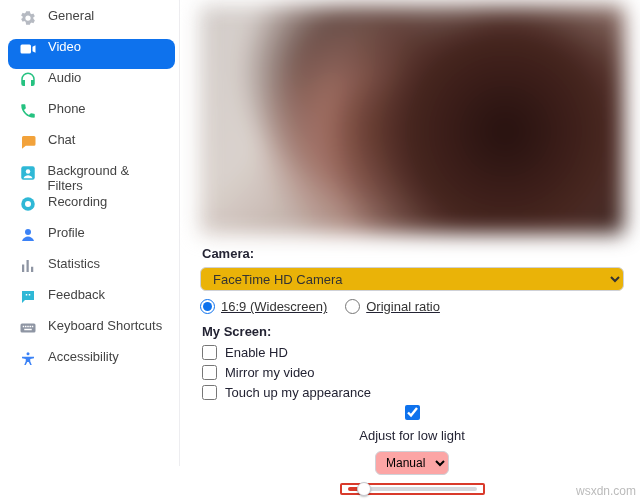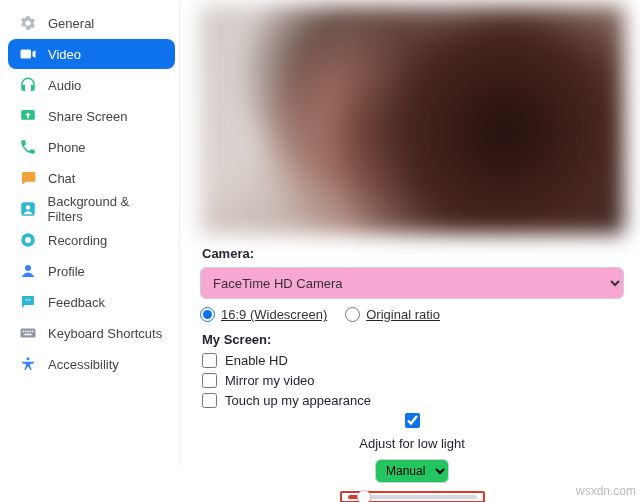--- a/index.html
+++ b/index.html
@@ -6,48 +6,48 @@
   body { background: #fff; width: 640px; height: 502px; overflow: hidden; font-size: 13px; color: #232333; }
   .window { width: 640px; height: 502px; position: relative; background:#fff; }
   .titlebar { height: 36px; display:flex; align-items:center; padding:0 10px; border-bottom:1px solid #e5e5e8; position:relative; }
   .traffic { display:flex; gap:6px; align-items:center; }
   .dot { width:11px; height:11px; border-radius:50%; }
   .dot.red { background:#ff5f57; }
   .dot.gray1,.dot.gray2 { background:#e4e4e4; }
   .title { position:absolute; left:0; right:0; text-align:center; font-weight:600; font-size:14px; color:#242424; }
   .body { display:flex; height:calc(100% - 36px); }
   .sidebar { width:180px; border-right:1px solid #ededf0; padding:8px 4px 8px 8px; display:flex; flex-direction:column; gap:1px; }
-  .nav-item { display:flex; align-items:center; gap:10px; height:30px; padding:0 10px; border-radius:8px; cursor:pointer; color:#444; }
+  .nav-item { display:flex; align-items:flex-start; gap:10px; height:30px; padding:0 10px; border-radius:8px; cursor:pointer; color:#444; }
   .nav-item .icon-wrap { width:20px; height:20px; display:flex; align-items:center; justify-content:center; }
   .nav-item .icon-wrap svg { width:18px; height:18px; }
   .nav-item.selected { background:#0e72ed; color:#fff; }
   .nav-item span.lbl { font-size:13px; }
   .main { flex:1; padding:6px 16px 0 20px; position:relative; }
   .preview {
     width:100%; height:228px; border-radius:4px; margin-bottom:12px;
     background:
       radial-gradient(circle at 72% 55%, #2b1614 0%, #4a2a24 30%, rgba(0,0,0,0) 55%),
       radial-gradient(circle at 42% 55%, #8e5a4a 0%, #a07065 20%, rgba(0,0,0,0) 45%),
       radial-gradient(circle at 38% 30%, #4a3a36 0%, #6a514b 20%, rgba(0,0,0,0) 40%),
       linear-gradient(135deg, #cfc9c6 0%, #d6cec9 30%, #b7a49c 55%, #7a5a52 75%, #3a2a28 100%);
     filter: blur(10px) contrast(1.05);
     background-clip: padding-box;
   }
   .section-label { font-weight:600; font-size:13px; margin:4px 0 6px 2px; color:#232333; }
   .select { margin:2px 0 8px 0; }
-  .select select { width:100%; height:32px; font-size:13px; border:1px solid #cfd1d7; border-radius:6px; padding:0 8px; background:#f9a8d4; color:#333; }
+  .select select { width:100%; height:24px; font-size:13px; border:1px solid #cfd1d7; border-radius:6px; padding:0 8px; background:#eab308; color:#333; }
   .radio-row { display:flex; gap:18px; align-items:center; margin-bottom:10px;text-decoration:underline; }
   .radio-row label { display:flex; align-items:center; gap:6px; cursor:pointer; font-size:13px; color:#333; }
   .radio-row input[type=radio]{ width:15px; height:15px; accent-color:#0e72ed; }
   .check-row { display:flex; align-items:center; gap:8px; margin:5px 0 5px 2px; font-size:13px; }
   .check-row input[type=checkbox]{ width:15px; height:15px; accent-color:#0e72ed; }
   .check-row label{ cursor:pointer; }
   .adjust-row { display:flex; align-items:center; gap:8px; margin-top:4px;flex-direction:column; }
   .adjust-row input[type=checkbox]{ width:15px; height:15px; accent-color:#0e72ed; }
-  .mini-select { height:24px; border:1px solid #cfd1d7; border-radius:6px; padding:0 6px; font-size:12px; background:#22c55e; }
+  .mini-select { height:24px; border:1px solid #cfd1d7; border-radius:6px; padding:0 6px; font-size:12px; background:#fca5a5; }
   .slider-box { border:2px solid #d93a2b; padding:2px 6px; border-radius:2px; display:flex; align-items:center; flex:1; max-width:190px; }
   .slider { -webkit-appearance:none; appearance:none; width:100%; height:4px; background:linear-gradient(to right,#d93a2b 0%,#d93a2b 8%,#d6d8dd 8%,#d6d8dd 100%); border-radius:2px; outline:none; }
   .slider::-webkit-slider-thumb { -webkit-appearance:none; width:14px; height:14px; border-radius:50%; background:#fff; border:1px solid #c6c9cf; box-shadow:0 1px 2px rgba(0,0,0,.25); cursor:pointer; margin-top:-5px; }
   .slider::-moz-range-thumb { width:14px; height:14px; border-radius:50%; background:#fff; border:1px solid #c6c9cf; box-shadow:0 1px 2px rgba(0,0,0,.25); cursor:pointer; }
   .slider::-webkit-slider-runnable-track{ height:4px; }
   .watermark{ position:absolute; right:4px; bottom:4px; font-size:12px; color:#bbb;}
 </style>
 </head>
 <body>
 
@@ -76,29 +76,20 @@
 
       <div class="nav-item">
         <span class="icon-wrap">
           <svg viewBox="0 0 24 24" fill="#26c281">
               <path d="M12 2a9 9 0 0 0-9 9v6a3 3 0 0 0 3 3h2v-8H5v-1a7 7 0 1 1 14 0v1h-3v8h2a3 3 0 0 0 3-3v-6a9 9 0 0 0-9-9Z"></path>
             </svg>
         </span>
         <span class="lbl">Audio</span>
       </div>
 
-      <div class="nav-item">
-        <span class="icon-wrap">
-          <svg viewBox="0 0 24 24" fill="#26c281">
-              <rect x="3" y="4" width="18" height="13" rx="2"></rect>
-              <path fill="#fff" d="M12 7l4 4h-3v4h-2v-4H8z"></path>
-            </svg>
-        </span>
-        <span class="lbl">Share Screen</span>
-      </div>
 
       <div class="nav-item">
         <span class="icon-wrap">
           <svg viewBox="0 0 24 24" fill="#26c281">
               <path d="M6.6 10.8a15 15 0 0 0 6.6 6.6l2.2-2.2a1 1 0 0 1 1-.25 11.4 11.4 0 0 0 3.6.58 1 1 0 0 1 1 1V20a1 1 0 0 1-1 1A17 17 0 0 1 3 4a1 1 0 0 1 1-1h3.5a1 1 0 0 1 1 1 11.4 11.4 0 0 0 .58 3.6 1 1 0 0 1-.25 1Z"></path>
             </svg>
         </span>
         <span class="lbl">Phone</span>
       </div>
 
@@ -135,20 +126,28 @@
       <div class="nav-item">
         <span class="icon-wrap">
           <svg viewBox="0 0 24 24" fill="#3b82f6">
               <circle cx="12" cy="8" r="4"></circle>
               <path d="M4 20c1-4 5-6 8-6s7 2 8 6Z"></path>
             </svg>
         </span>
         <span class="lbl">Profile</span>
       </div>
 
+      <div class="nav-item">
+        <span class="icon-wrap">
+          <svg viewBox="0 0 24 24" fill="#8e95a3">
+              <path d="M4 20V10h3v10Zm6 0V4h3v16Zm6 0v-7h3v7Z"></path>
+            </svg>
+        </span>
+        <span class="lbl">Statistics</span>
+      </div>
 
       <div class="nav-item">
         <span class="icon-wrap">
           <svg viewBox="0 0 24 24" fill="#2fb8d6">
               <path d="M4 4h16v12H8l-4 4Z"></path>
               <path fill="#fff" d="M9 8h2v2H9Zm4 0h2v2h-2Z"></path>
             </svg>
         </span>
         <span class="lbl">Feedback</span>
       </div>

